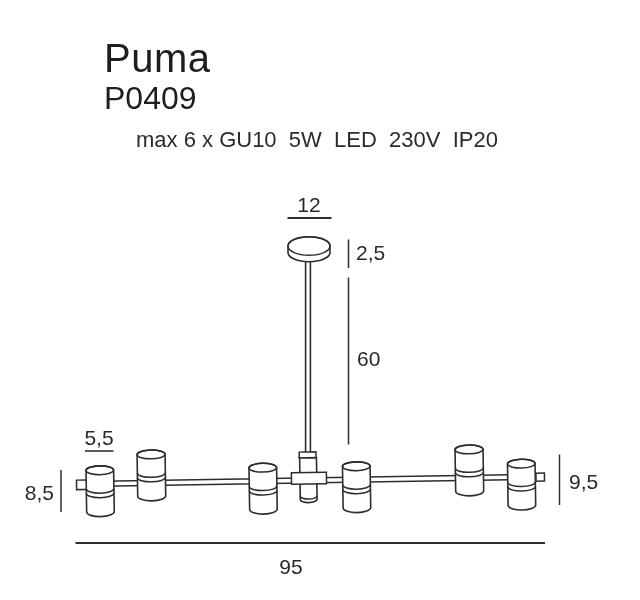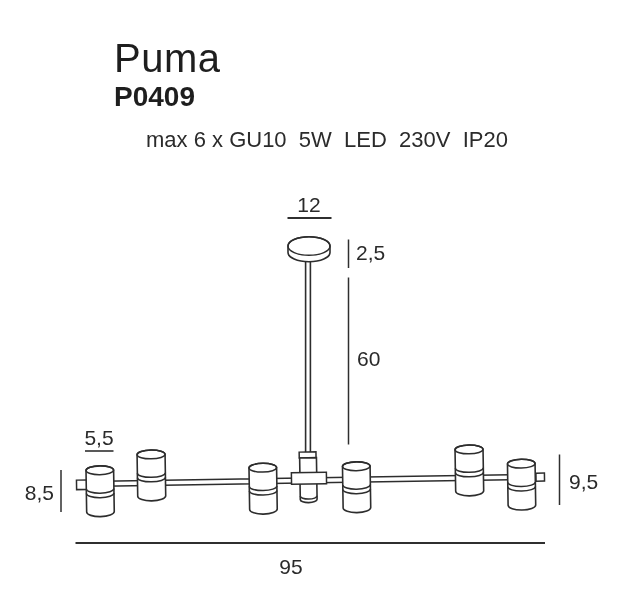--- a/index.html
+++ b/index.html
@@ -3,23 +3,23 @@
 <meta charset="utf-8">
 <style>
   html,body{margin:0;padding:0;}
   #page{
     position:relative;
     width:640px;height:600px;
     background:#ffffff;
     overflow:hidden;
     font-family:"Liberation Sans", sans-serif;
   }
-  .hdr{position:absolute;left:114px;color:#1e1e1e;line-height:1.05;white-space:pre;text-align:center;}
+  .hdr{position:absolute;left:104px;color:#1e1e1e;line-height:1.05;white-space:pre;text-align:center;}
   #product-name{top:37px;font-size:40px;font-weight:400;letter-spacing:0.5px;}
-  #product-code{top:82px;font-size:28px;font-weight:700;}
+  #product-code{top:82px;font-size:32px;font-weight:400;}
   #product-specs{top:128px;font-size:22px;font-weight:400;color:#2b2b2b;margin-left:32px;}
   svg{position:absolute;left:0;top:0;}
   .ln{stroke:#2d2d2d;fill:none;}
   .fillw{stroke:#2d2d2d;fill:#ffffff;}
   .dim{stroke:#2f2f2f;fill:none;}
   text.dimlbl{
     font-family:"Liberation Sans", sans-serif;
     font-size:21px;fill:#2a2a2a;
   }
 </style>

